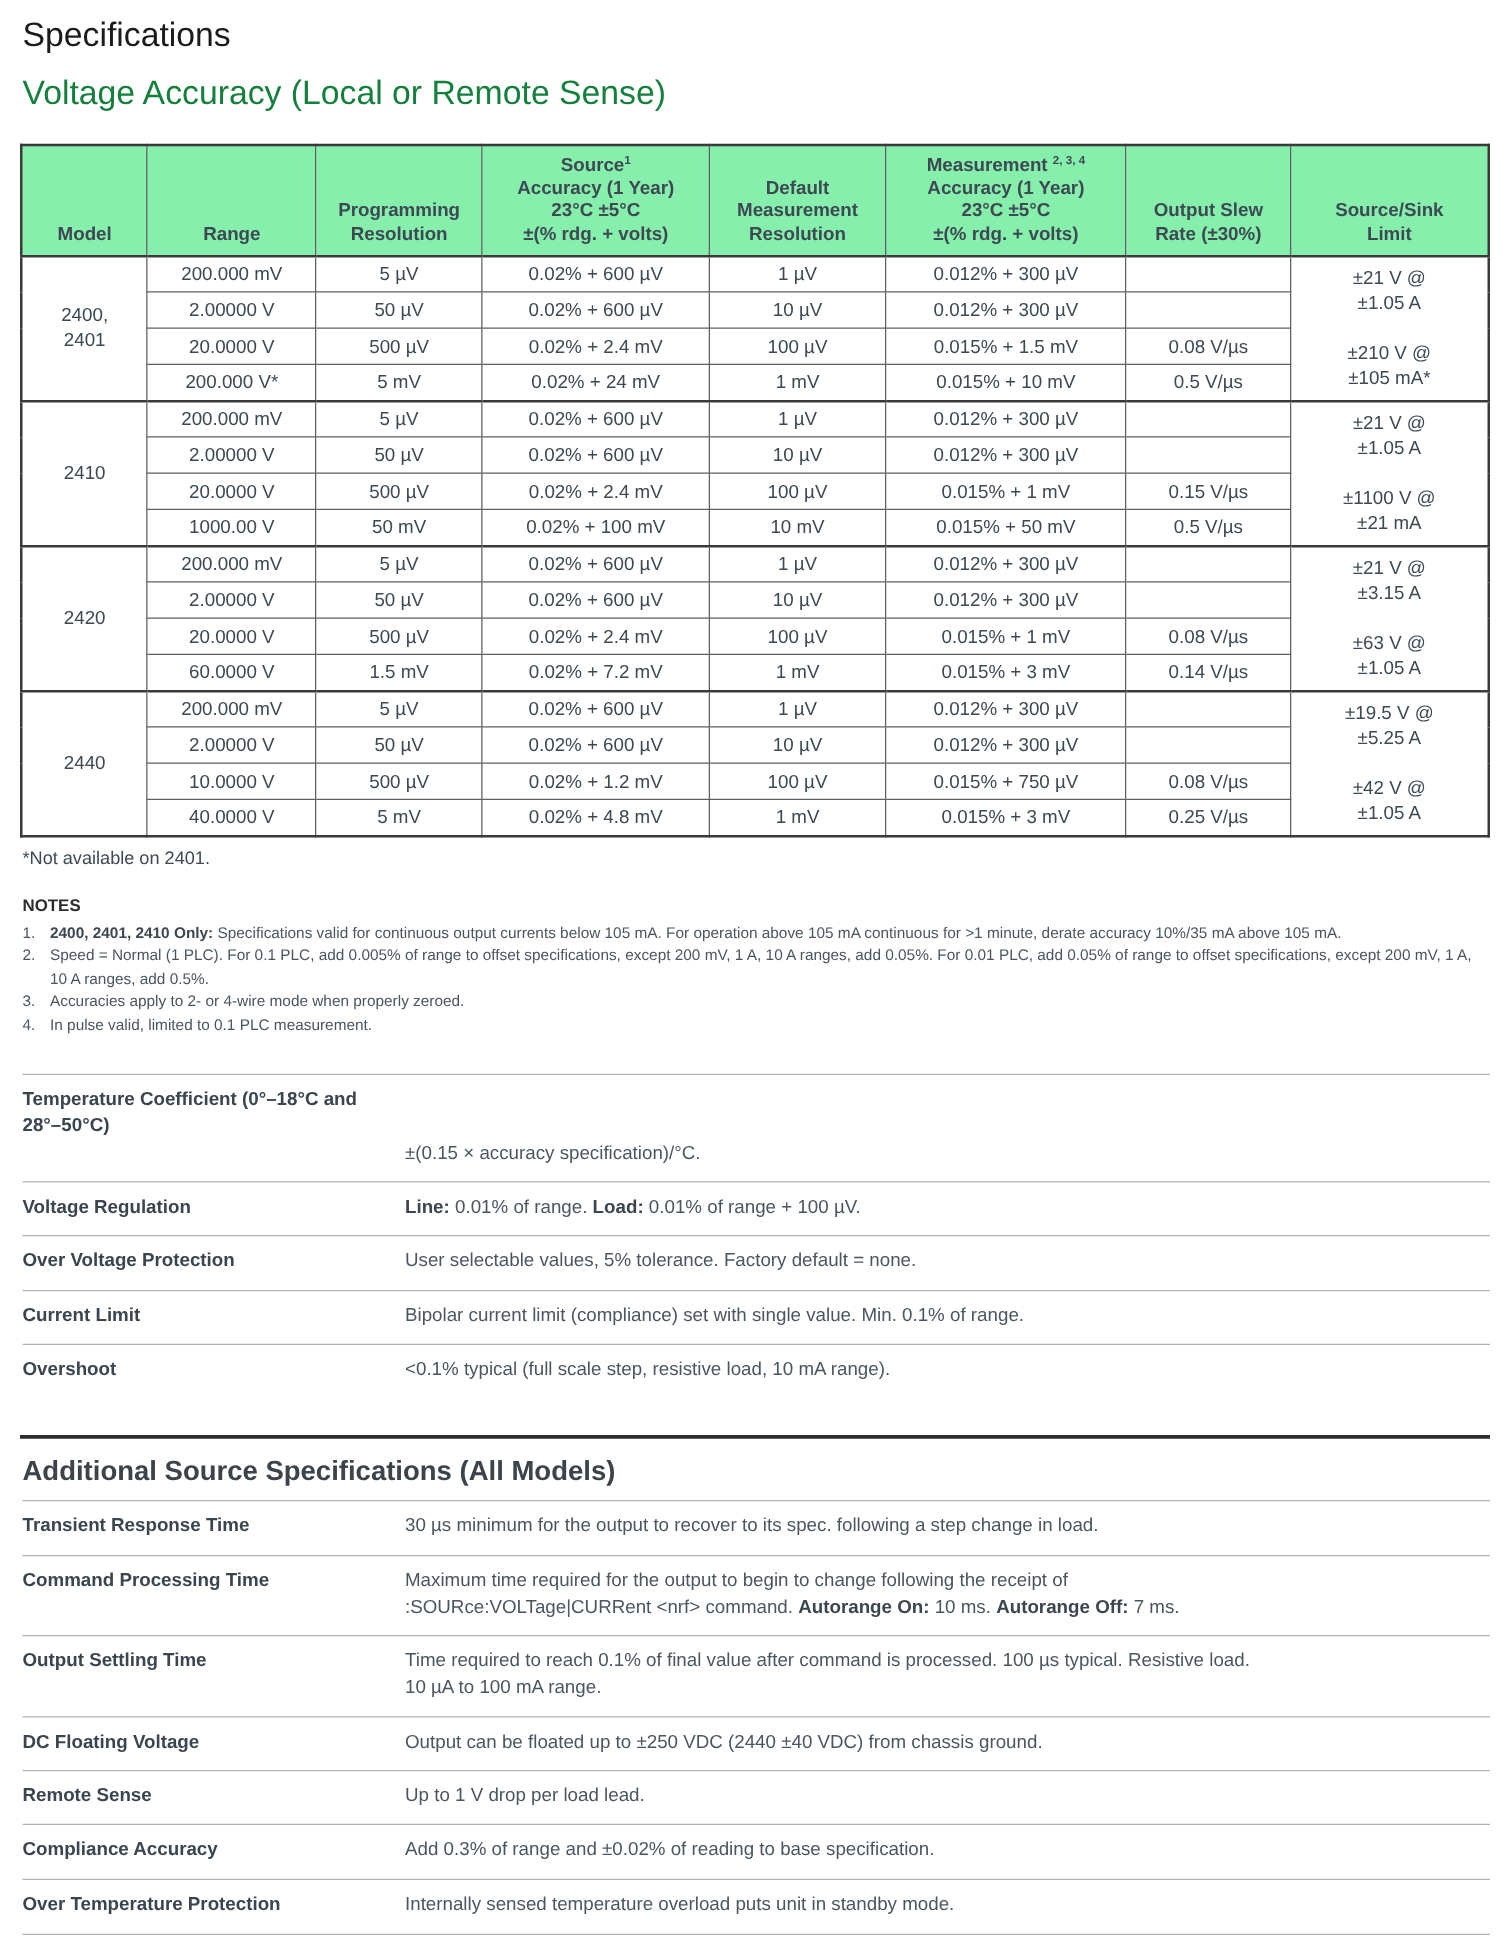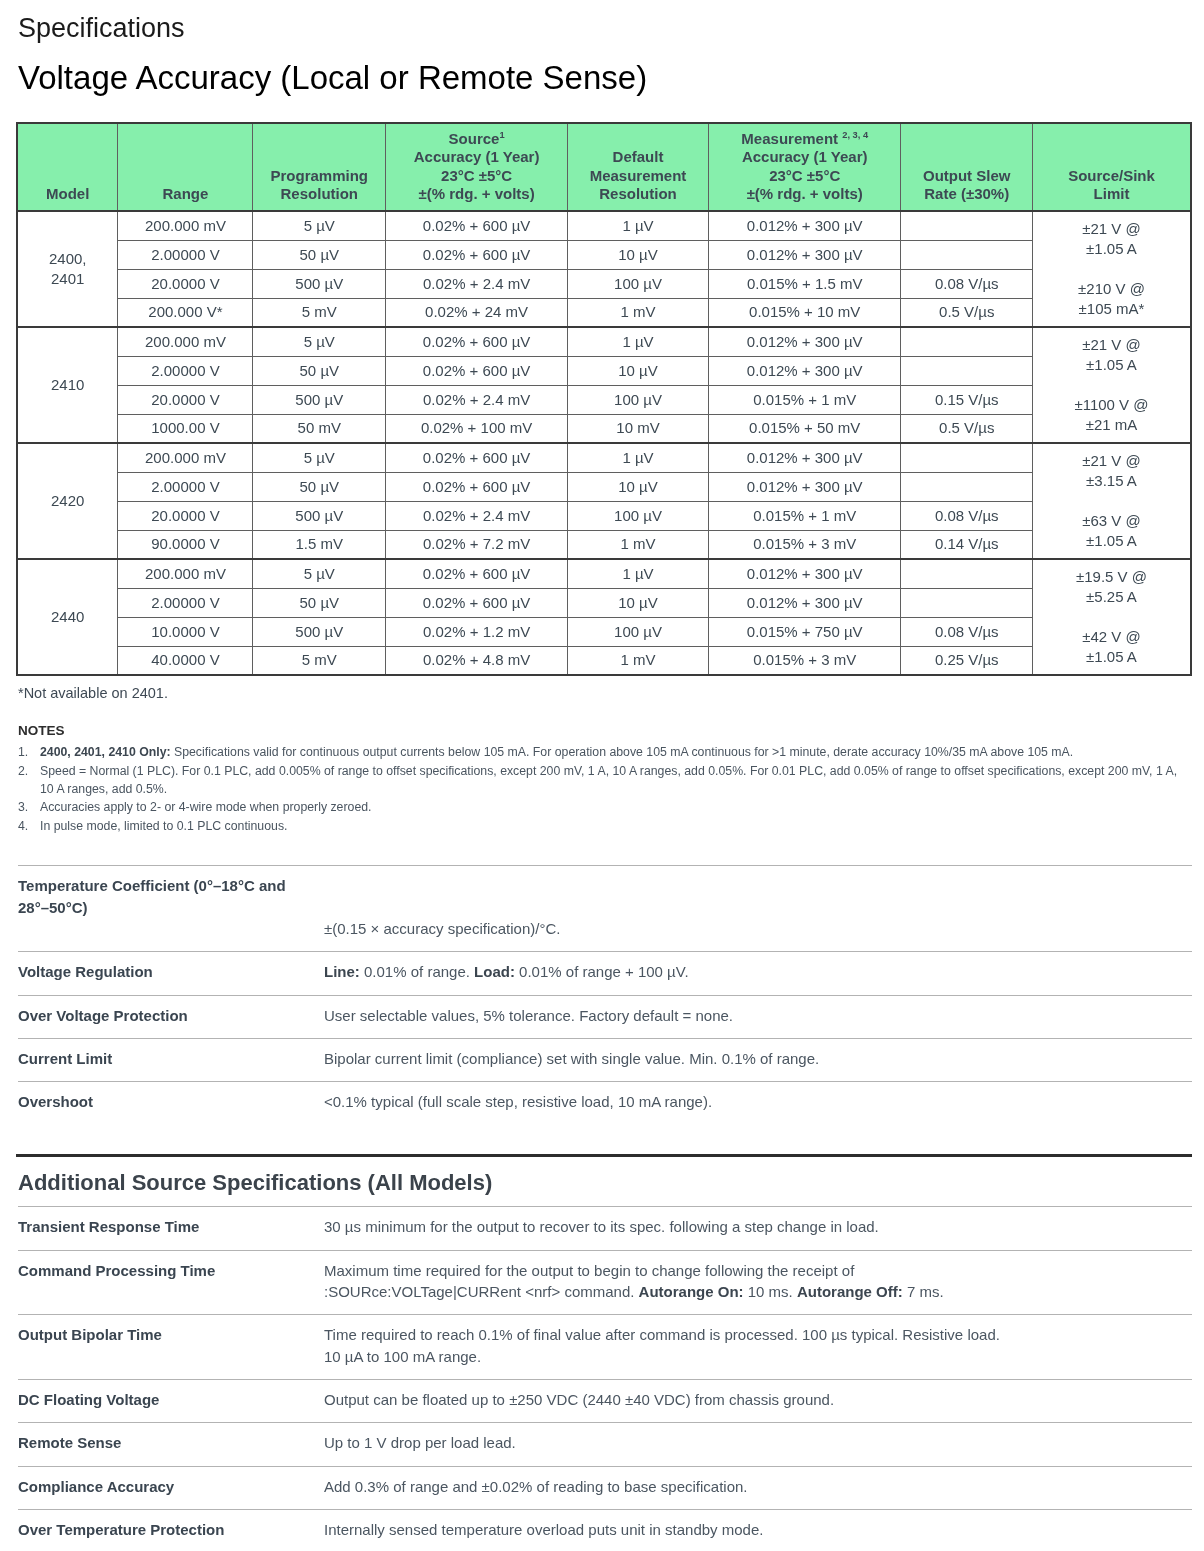--- a/index.html
+++ b/index.html
@@ -10,21 +10,21 @@
     font-family:"Liberation Sans", sans-serif;
     color:#46515b;
   }
   .page { padding:8px 14px 0 16px; }
 
   .doc-title {
     font-size:27px; font-weight:normal; color:#1b1b1b;
     margin:4px 0 0 2px; line-height:1.2;
   }
   .section-title {
-    font-size:33px; font-weight:normal; color:#000000;
+    font-size:27px; font-weight:normal; color:#15803d;
     margin:14px 0 0 2px; line-height:1.2;
   }
 
   
   table.spec-table {
     border-collapse:collapse; width:1176px; margin-top:24px;
     table-layout:fixed;
     border:2px solid #3a3a3a;
   }
   .spec-table th, .spec-table td {
@@ -220,21 +220,21 @@
         </tr>
         <tr>
           <td>20.0000 V</td>
           <td>500 µV</td>
           <td>0.02% + 2.4 mV</td>
           <td>100 µV</td>
           <td>0.015% + 1 mV</td>
           <td>0.08 V/µs</td>
         </tr>
         <tr>
-          <td>90.0000 V</td>
+          <td>60.0000 V</td>
           <td>1.5 mV</td>
           <td>0.02% + 7.2 mV</td>
           <td>1 mV</td>
           <td>0.015% + 3 mV</td>
           <td>0.14 V/µs</td>
         </tr>
         <tr class="group-start">
           <td class="model-cell" rowspan="4">2440</td>
           <td>200.000 mV</td>
           <td>5 µV</td>
@@ -286,21 +286,21 @@
       <div class="note">
         <span class="note-num">2.</span>
         <div class="note-text">Speed = Normal (1 PLC). For 0.1 PLC, add 0.005% of range to offset specifications, except 200 mV, 1 A, 10 A ranges, add 0.05%. For 0.01 PLC, add 0.05% of range to offset specifications, except 200 mV, 1 A, 10 A ranges, add 0.5%.</div>
       </div>
       <div class="note">
         <span class="note-num">3.</span>
         <div class="note-text">Accuracies apply to 2- or 4-wire mode when properly zeroed.</div>
       </div>
       <div class="note">
         <span class="note-num">4.</span>
-        <div class="note-text">In pulse mode, limited to 0.1 PLC continuous.</div>
+        <div class="note-text">In pulse valid, limited to 0.1 PLC measurement.</div>
       </div>
     </div>
 
   <div class="spec-list">
       <div class="spec-row block">
         <div class="spec-label">Temperature Coefficient (0°–18°C and 28°–50°C)</div>
         <div class="spec-value">±(0.15 × accuracy specification)/°C.</div>
       </div>
       <div class="spec-row">
         <div class="spec-label">Voltage Regulation</div>
@@ -326,21 +326,21 @@
       <div class="spec-row">
         <div class="spec-label">Transient Response Time</div>
         <div class="spec-value">30 µs minimum for the output to recover to its spec. following a step change in load.</div>
       </div>
       <div class="spec-row">
         <div class="spec-label">Command Processing Time</div>
         <div class="spec-value">Maximum time required for the output to begin to change following the receipt of
 :SOURce:VOLTage|CURRent &lt;nrf&gt; command. <b>Autorange On:</b> 10 ms. <b>Autorange Off:</b> 7 ms.</div>
       </div>
       <div class="spec-row">
-        <div class="spec-label">Output Bipolar Time</div>
+        <div class="spec-label">Output Settling Time</div>
         <div class="spec-value">Time required to reach 0.1% of final value after command is processed. 100 µs typical. Resistive load.
 10 µA to 100 mA range.</div>
       </div>
       <div class="spec-row">
         <div class="spec-label">DC Floating Voltage</div>
         <div class="spec-value">Output can be floated up to ±250 VDC (2440 ±40 VDC) from chassis ground.</div>
       </div>
       <div class="spec-row">
         <div class="spec-label">Remote Sense</div>
         <div class="spec-value">Up to 1 V drop per load lead.</div>

